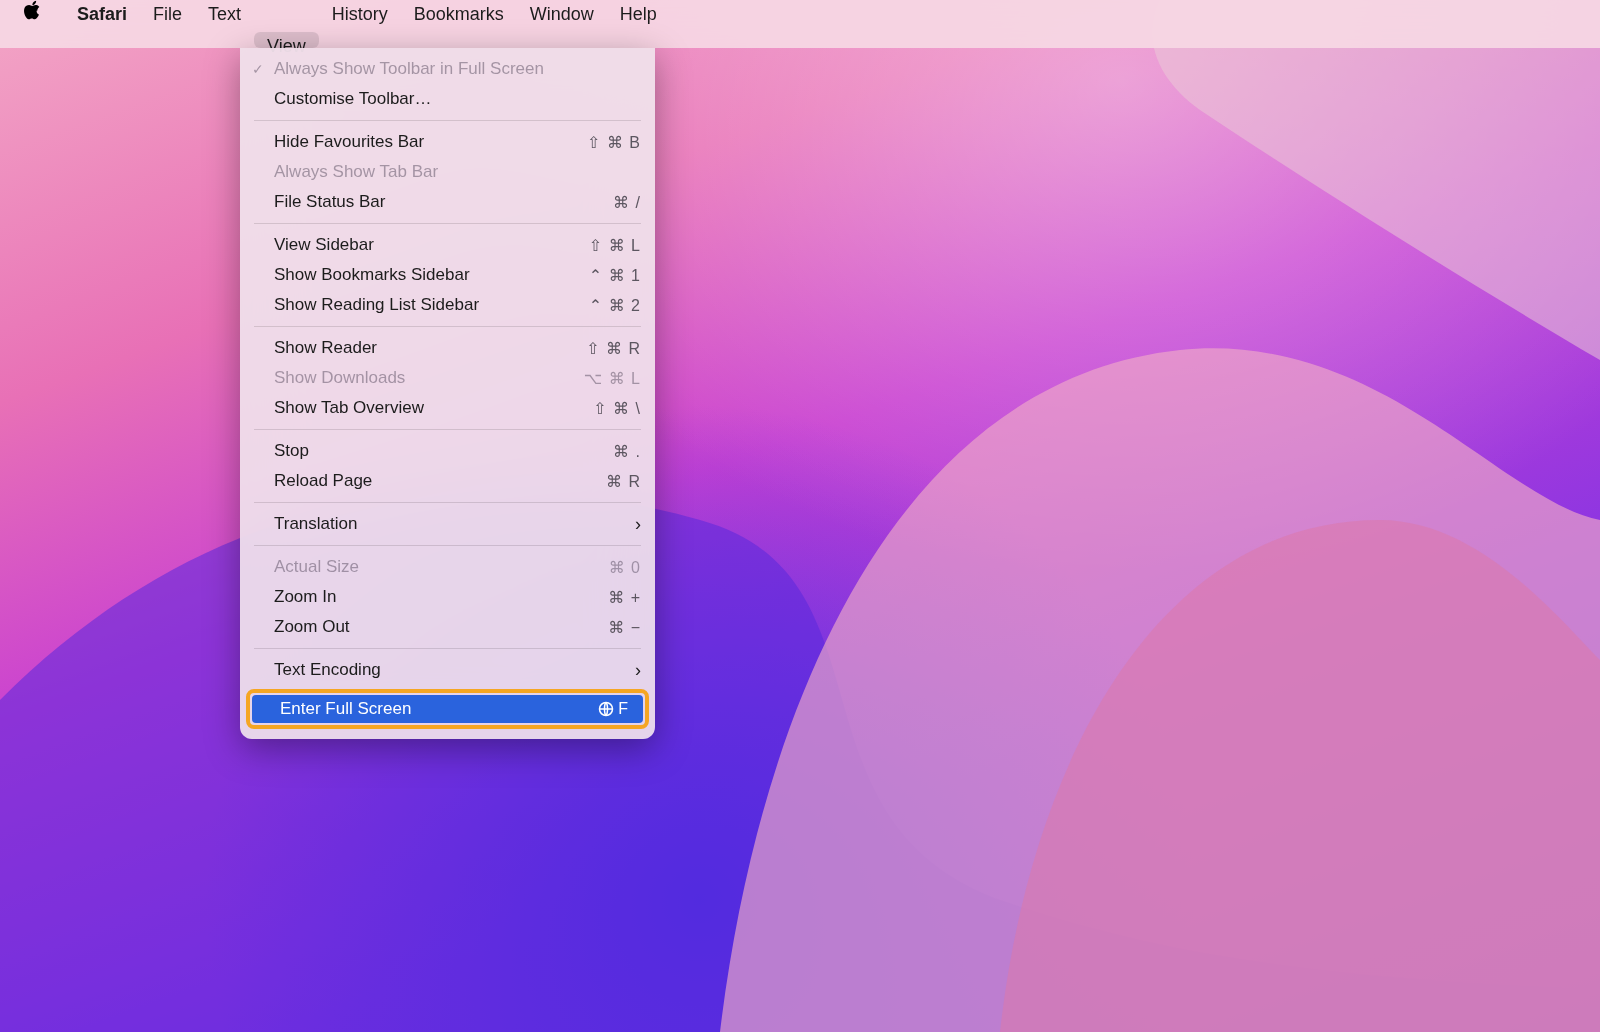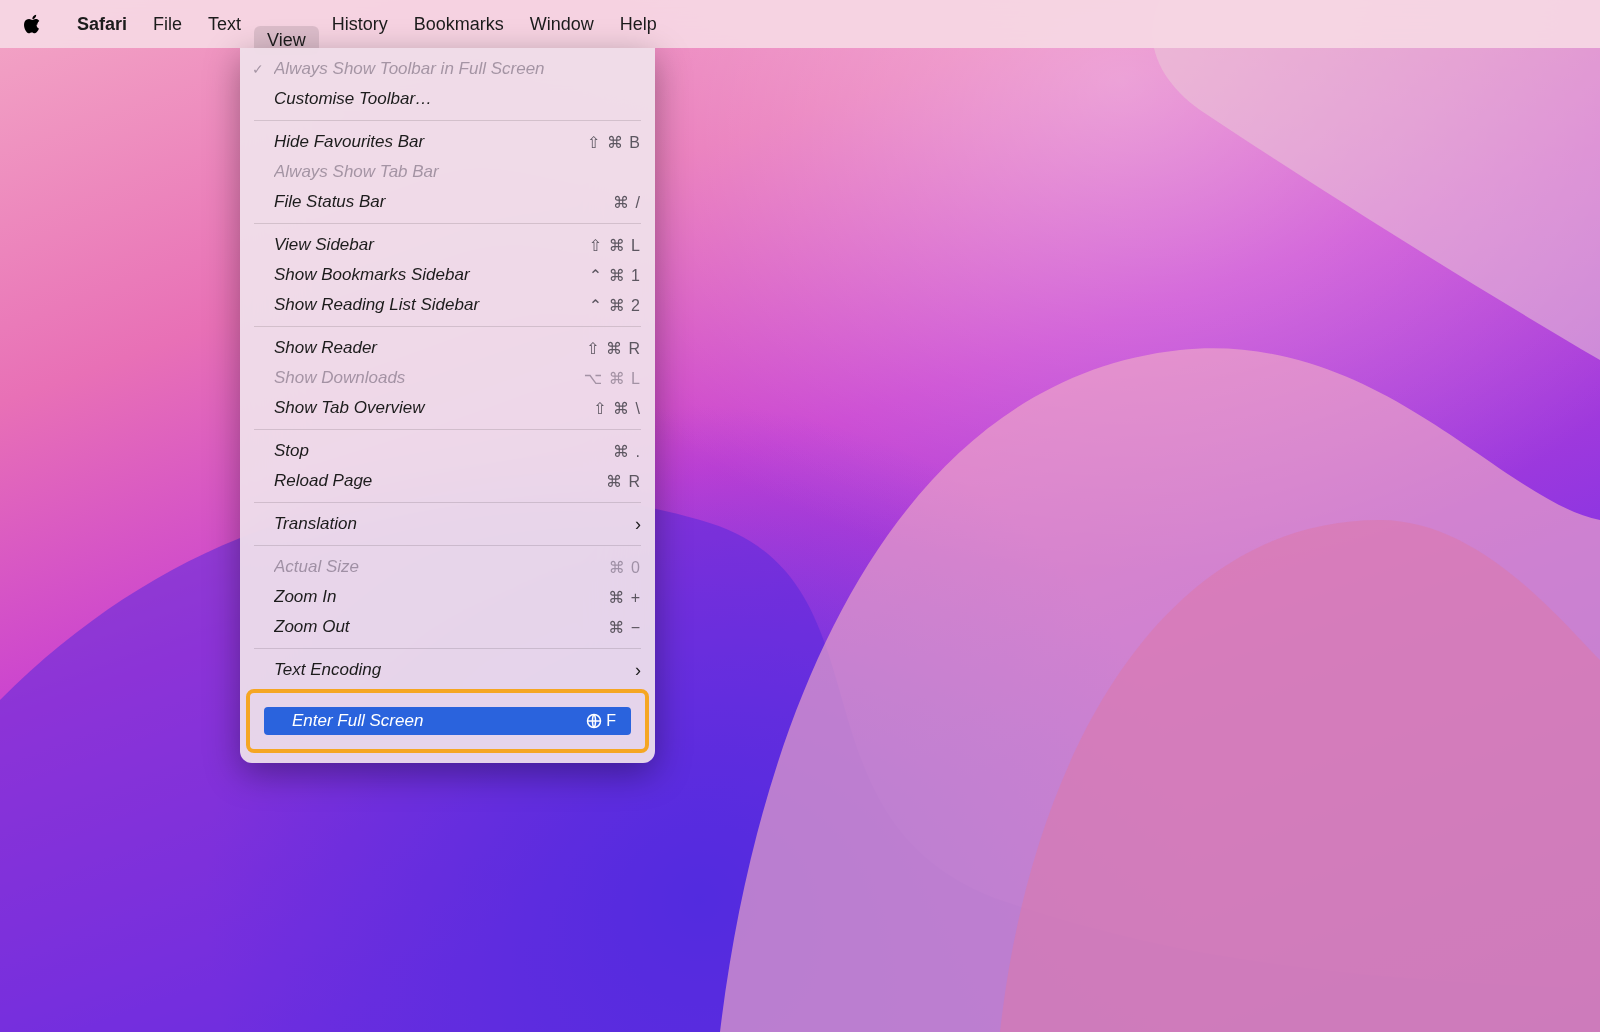--- a/index.html
+++ b/index.html
@@ -12,21 +12,21 @@
     linear-gradient(160deg, #f3a7c6 0%, #e870b6 25%, #c941d1 45%, #8b35e2 70%, #5b2fe0 100%);
 }
 .hill {
   position: absolute; inset: 0; pointer-events: none;
 }
 .hill svg { width: 100%; height: 100%; display: block; }
 .menubar {
   position: absolute; top: 0; left: 0; right: 0; height: 48px;
   background: rgba(246, 216, 228, 0.92);
   backdrop-filter: blur(20px);
-  display: flex; align-items: center; gap: 0; padding-left: 22px;
+  display: flex; gap: 0; padding-left: 22px;
   font-size: 18px; color: #1c1c1c;
 }
 .menubar .apple { width: 20px; height: 20px; margin-right: 22px; display:flex;align-items:center;justify-content:center;}
 .menubar .apple svg { width:18px; height:20px; fill:#000;}
 .menubar .mitem {
   padding: 4px 13px; border-radius: 6px; white-space: nowrap;
 }
 .menubar .mitem.app { font-weight: 700; }
 .menubar .mitem.active { background: rgba(0,0,0,0.10); margin-top: 32px; }
 .dropdown {
@@ -36,28 +36,28 @@
   border-radius: 0 0 12px 12px;
   box-shadow: 0 10px 35px rgba(0,0,0,0.35);
   padding: 6px 0 10px 0;
   color: #1c1c1c;
 }
 .drow {
   display: flex; align-items: center; height: 30px;
   padding: 0 14px 0 34px; position: relative; font-size: 17px;
 }
 .drow .check { position:absolute; left:12px; top:50%; transform:translateY(-50%); font-size:14px; }
-.drow .label { flex: 1 1 auto; white-space: nowrap; overflow:hidden;font-style:italic; }
+.drow .label { flex: 1 1 auto; white-space: nowrap; overflow:hidden; }
 .drow .shortcut { flex: 0 0 auto; color: #5c5660; font-size: 16px; letter-spacing: 1px; margin-left:12px;}
 .drow .arrow { flex:0 0 auto; width:14px; text-align:right; font-size:18px; color:#1c1c1c; }
 .drow.disabled { color: rgba(60,50,70,0.42); }
 .drow.disabled .shortcut { color: rgba(60,50,70,0.42); }
 .dsep { height:1px; margin: 6px 14px; background: rgba(0,0,0,0.12); }
 .highlight-wrap {
-  margin: 4px 6px 0 6px; padding: 14px; border: 4px solid #f5a623; border-radius: 8px;
+  margin: 4px 6px 0 6px; padding: 2px; border: 4px solid #f5a623; border-radius: 8px;
 }
 .highlight-wrap .drow {
   background: #2a63dd; color: #fff; border-radius: 4px; height: 28px; padding-left:28px;
 }
 .highlight-wrap .drow .shortcut { color: #fff; display:flex; align-items:center; gap:4px;}
 .globe-icon { width:16px;height:16px; }
 .globe-icon svg { width:16px;height:16px; stroke:#fff; fill:none; stroke-width:1.5;}
 </style>
 </head>
 <body>

